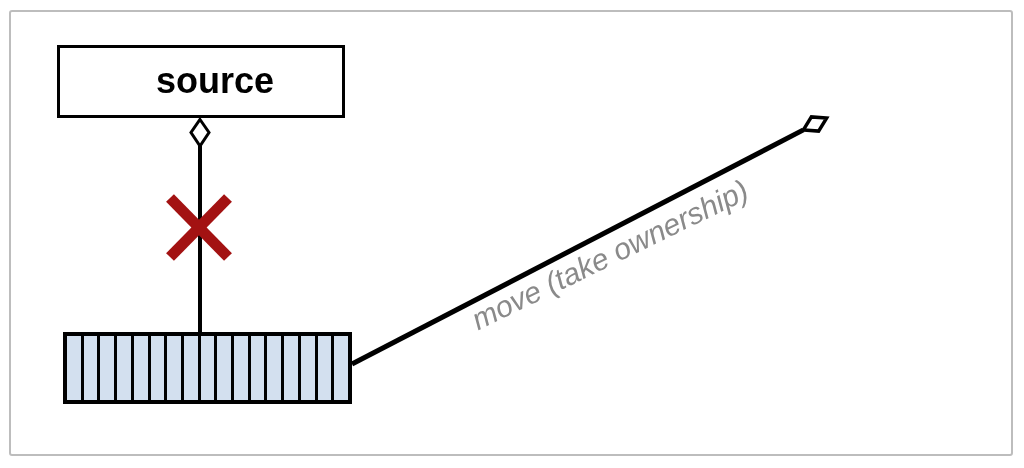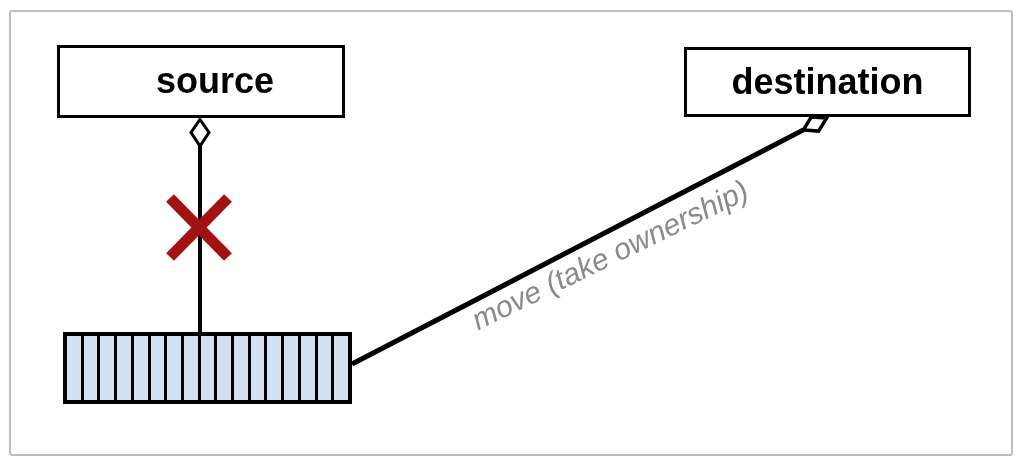--- a/index.html
+++ b/index.html
@@ -119,23 +119,20 @@
 
     <line class="wire" x1="352" y1="364" x2="803.4" y2="129.9" stroke-width="5"></line>
 
     <polygon class="diamond" points="826.6,118.1 818.6,131.1 803.4,129.9 811.4,116.9" stroke-width="3.5"></polygon>
   </svg>
 
   <div class="node-box source">
     <span>source</span>
   </div>
 
-  <div class="node-box destination">
-    <span>destination</span>
-  </div>
 
   <div class="vector">
       <div class="cell"></div>
       <div class="cell"></div>
       <div class="cell"></div>
       <div class="cell"></div>
       <div class="cell"></div>
       <div class="cell"></div>
       <div class="cell"></div>
       <div class="cell"></div>

